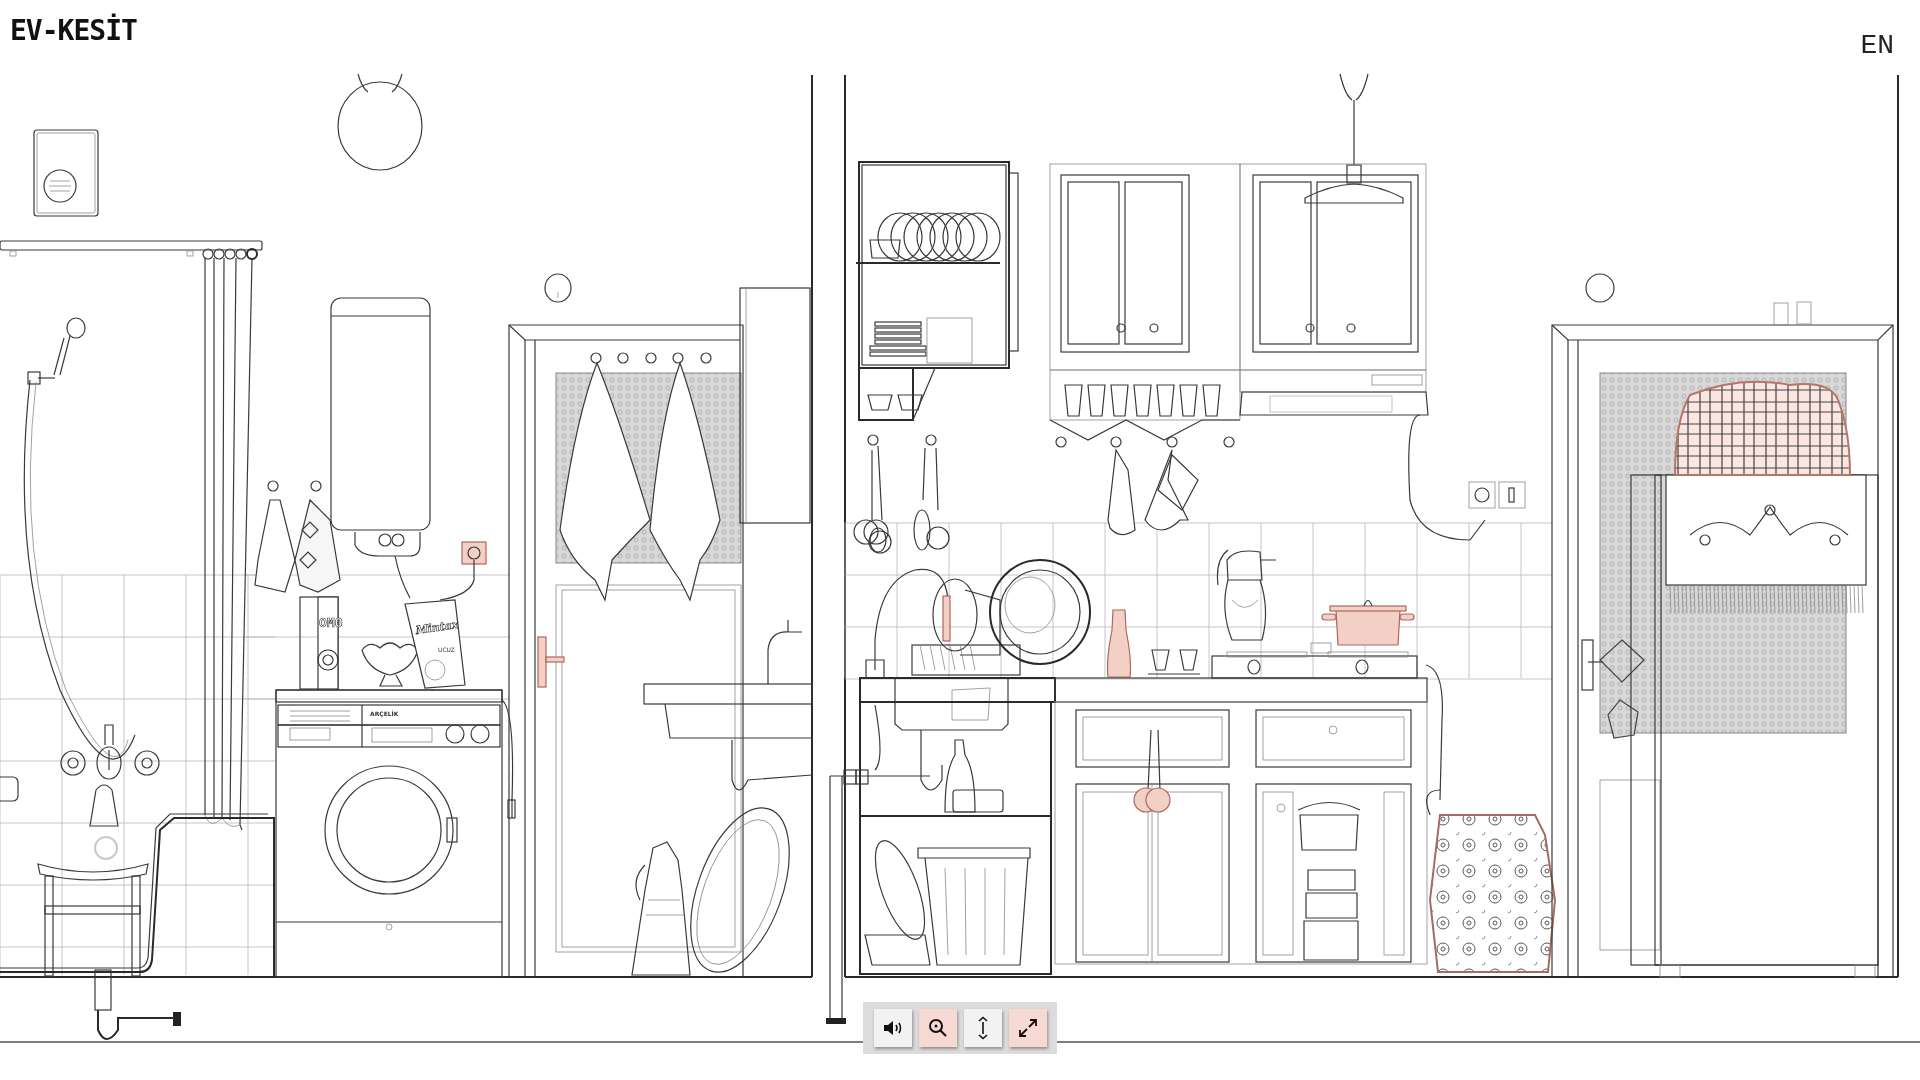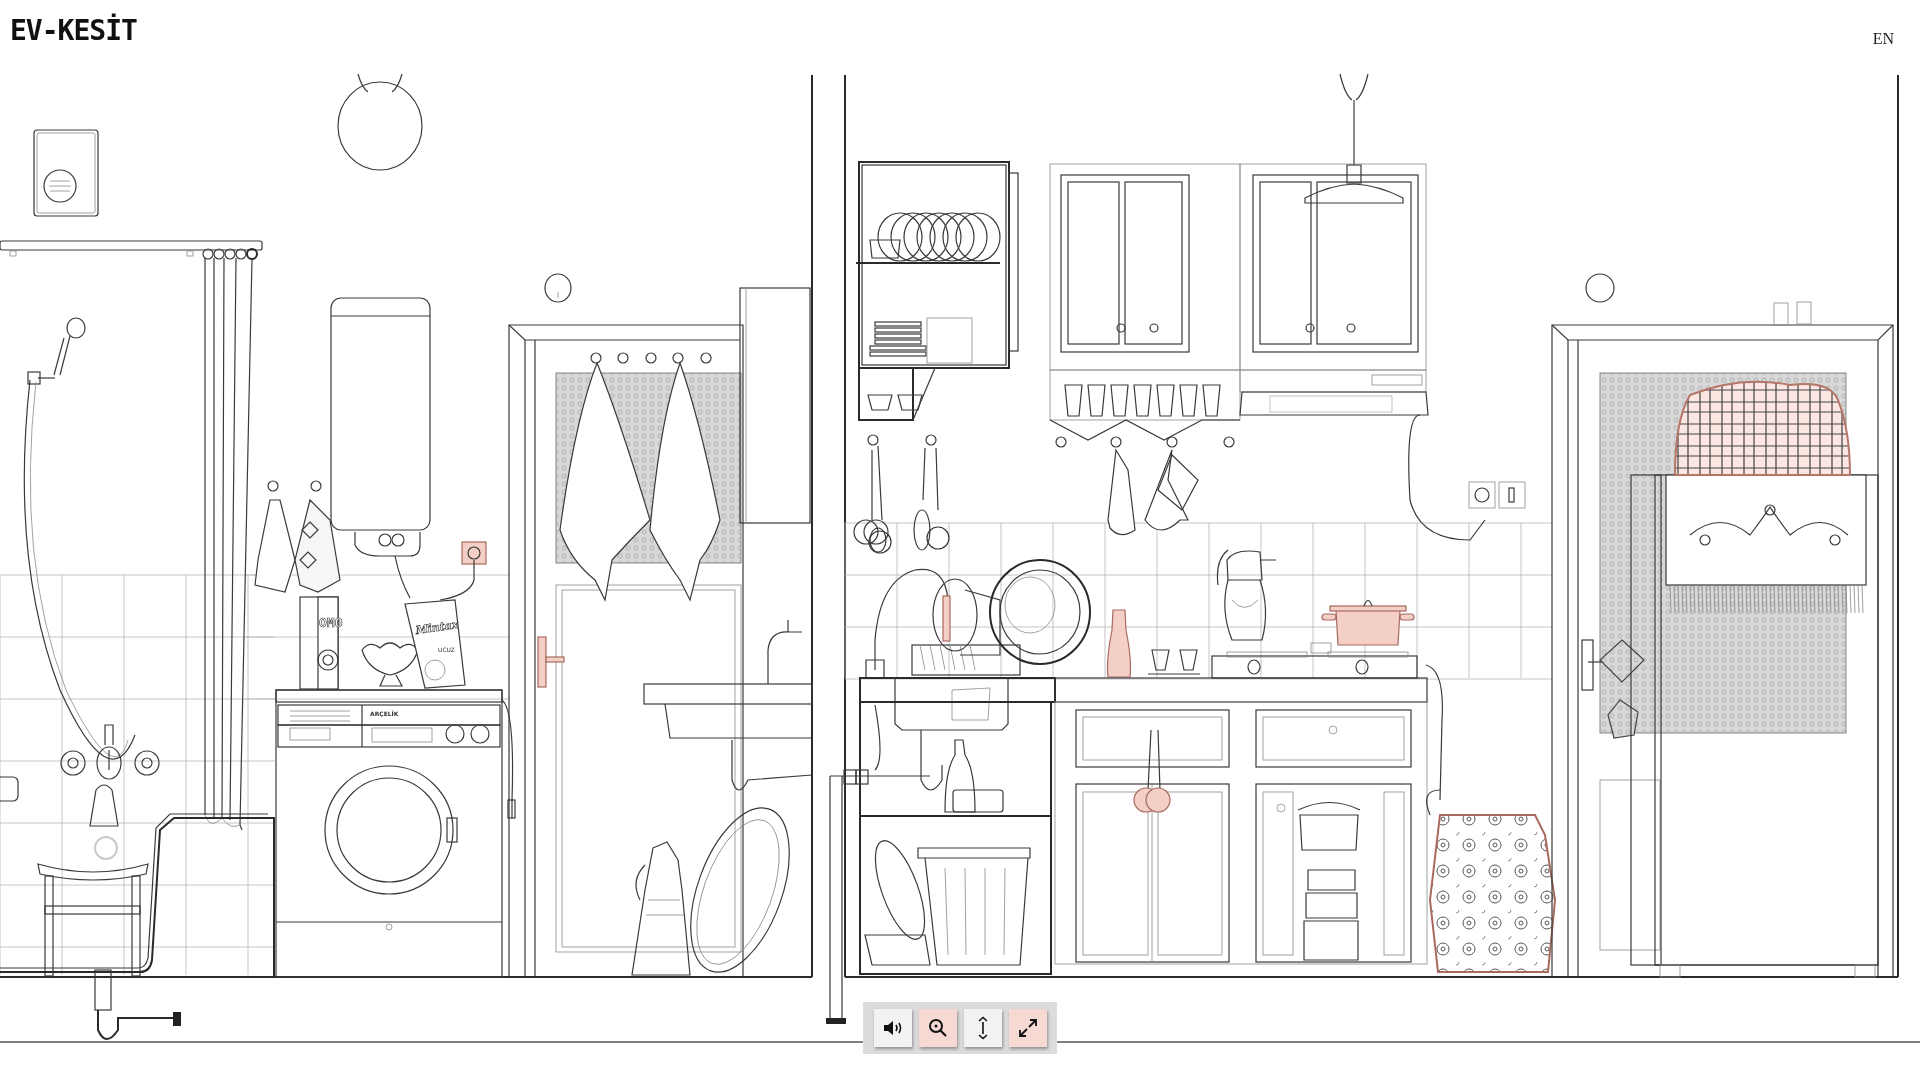--- a/index.html
+++ b/index.html
@@ -1,18 +1,18 @@
 <!DOCTYPE html>
 <html><head>
 <meta charset="utf-8">
 <style>
   html, body { margin:0; padding:0; background:#ffffff; }
   body { width:1920px; height:1080px; position:relative; overflow:hidden; font-family:"DejaVu Sans", sans-serif; }
   .title { position:absolute; left:0; right:0; top:14px; text-align:left; font-family:"DejaVu Sans Mono", monospace; font-weight:bold; font-size:28px; letter-spacing:-1px; color:#111;margin-left:10px; }
-  .lang { position:absolute; right:26px; top:30px; font-family:Liberation Serif, serif; font-size:16px; color:#222; cursor:pointer; }
+  .lang { position:absolute; right:26px; top:30px; font-family:Liberation Mono, monospace; font-size:28px; color:#222; cursor:pointer; }
   svg.scene { position:absolute; left:0; top:0; }
   .toolbar { position:absolute; left:863px; top:1002px; width:194px; height:52px; background:#dcdcdc; display:flex; align-items:center; justify-content:center; gap:7px; }
   .tbtn { width:38px; height:38px; display:flex; align-items:center; justify-content:center; box-shadow:1px 2px 3px rgba(0,0,0,0.35); cursor:pointer; }
   .tbtn.light { background:#f2f2f2; }
   .tbtn.pink { background:#f6d9d3; }
   .tbtn svg { width:24px; height:24px; }
   .s { fill:none; stroke:#3a3a3a; stroke-width:1.2; }
   .s2 { fill:none; stroke:#2a2a2a; stroke-width:2; }
   .thin { fill:none; stroke:#8a8a8a; stroke-width:0.8; }
   .tile { fill:none; stroke:#b8b8b8; stroke-width:0.8; }

